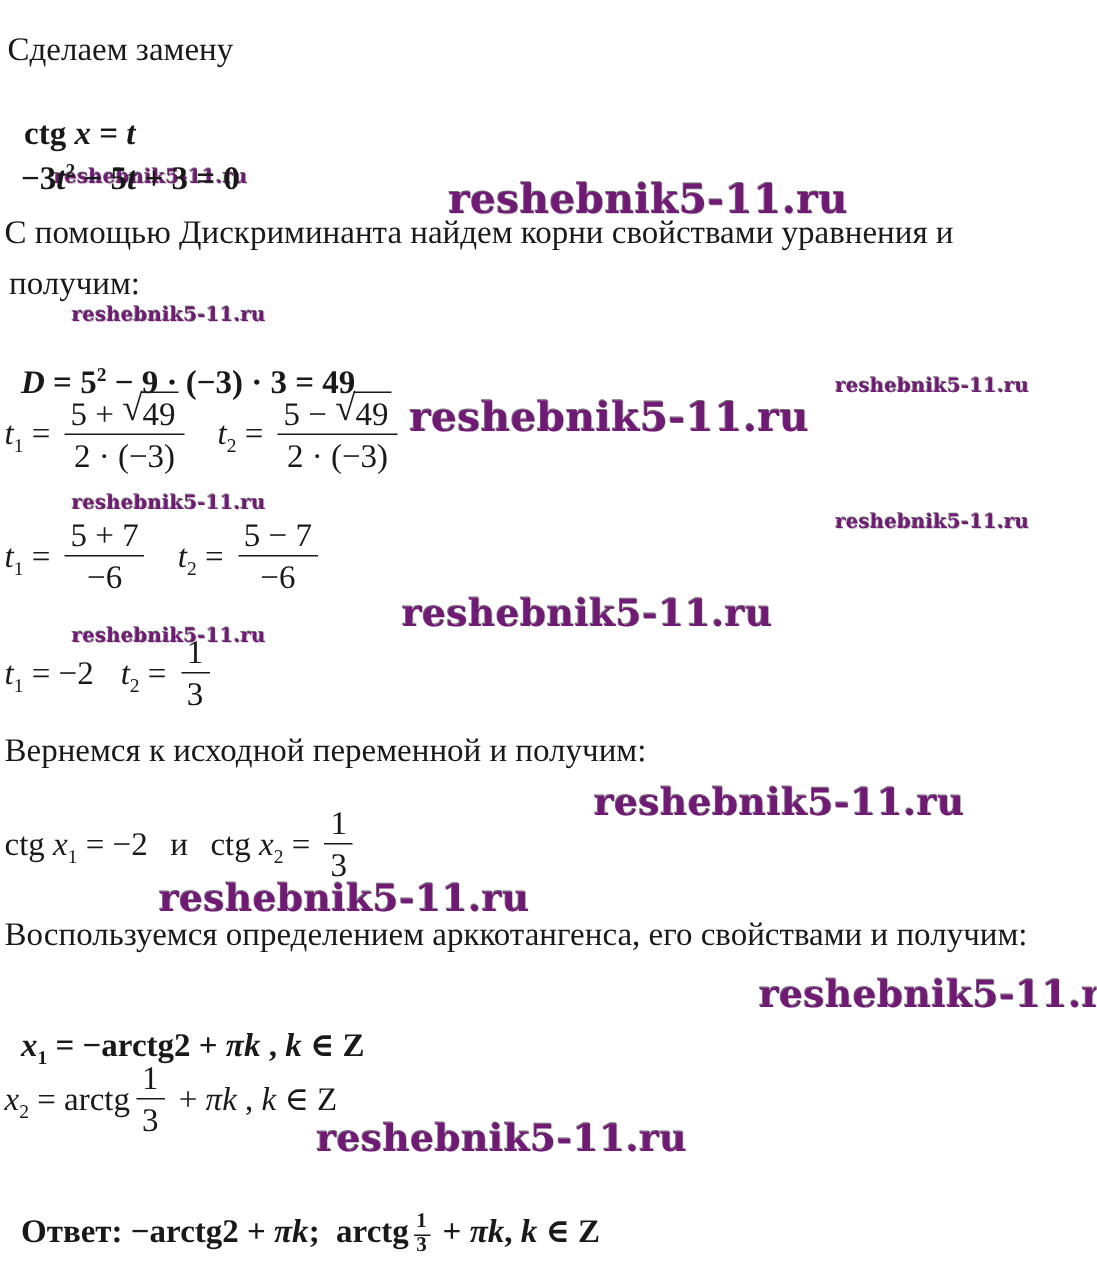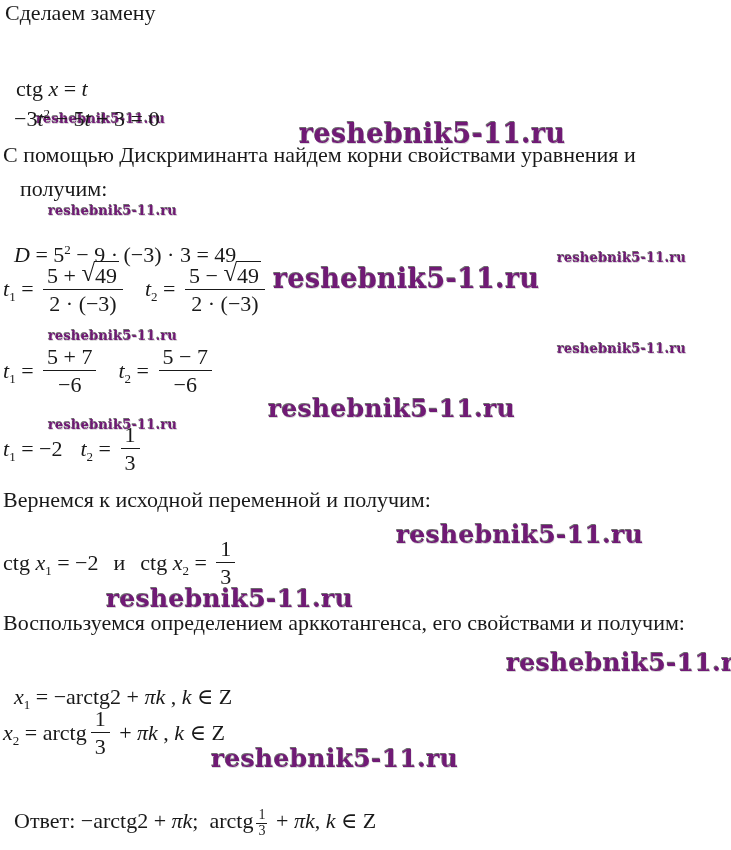--- a/index.html
+++ b/index.html
@@ -4,21 +4,21 @@
 <style>
   html,body{margin:0;padding:0;}
   body{
     width:731px;height:850px;background:#ffffff;position:relative;overflow:hidden;
     font-family:"Liberation Serif","DejaVu Serif",serif;color:#191919;
   }
   .abs{position:absolute;}
   .para{font-size:22px;line-height:1.2;white-space:nowrap;}
   
   .eq{font-size:22px;display:flex;align-items:center;white-space:pre;}
-  .eq-inline{font-size:22px;white-space:pre;}
+  .eq-inline{font-size:22px;white-space:pre;font-weight:bold;}
   .tok{white-space:pre;}
   .v{font-style:italic;}
   .sub{font-size:13px;vertical-align:sub;line-height:0;}
   .sup{font-size:13px;vertical-align:super;line-height:0;}
   
   .frac{display:inline-flex;flex-direction:column;align-items:center;margin:0 4px;line-height:1.15;}
   .frac .num{padding:0 4px 1px 4px;border-bottom:1.6px solid #191919;display:inline-flex;align-items:flex-end;white-space:pre;}
   .frac .den{padding:1px 4px 0 4px;white-space:pre;}
   .frac-sm{font-size:14px;vertical-align:middle;margin:0 3px;display:inline-flex;flex-direction:column;align-items:center;line-height:1.05;}
   .frac-sm .num{padding:0 2px 0 2px;border-bottom:1.2px solid #191919;}
@@ -48,32 +48,32 @@
 <span class="wm wm-l" style="left:273px;top:263px;">reshebnik5-11.ru</span>
 <span class="wm wm-s" style="left:48px;top:328px;">reshebnik5-11.ru</span>
 <span class="wm wm-s" style="left:557px;top:341px;">reshebnik5-11.ru</span>
 <span class="wm wm-m" style="left:268px;top:394px;">reshebnik5-11.ru</span>
 <span class="wm wm-s" style="left:48px;top:417px;">reshebnik5-11.ru</span>
 <span class="wm wm-m" style="left:396px;top:520px;">reshebnik5-11.ru</span>
 <span class="wm wm-m" style="left:106px;top:584px;">reshebnik5-11.ru</span>
 <span class="wm wm-m" style="left:506px;top:648px;">reshebnik5-11.ru</span>
 <span class="wm wm-m" style="left:211px;top:744px;">reshebnik5-11.ru</span>
 
-<div class="abs para" style="left:5px;top:0;">Сделаем замену</div>
+<div class="abs para" style="left:5px;top:20px;">Сделаем замену</div>
 
 <div class="abs eq-inline" style="left:5px;top:50px;">
   <span class="tok">ctg </span><span class="tok v">x</span><span class="tok"> = </span><span class="tok v">t</span>
 </div>
 
 <div class="abs eq-inline" style="left:3px;top:80px;">
   <span class="tok">−3</span><span class="tok v">t</span><span class="sup">2</span><span class="tok"> − 5</span><span class="tok v">t</span><span class="tok"> + 3 = 0</span>
 </div>
 
 <div class="abs para" style="left:3px;top:142px;">С помощью Дискриминанта найдем корни свойствами уравнения и</div>
-<div class="abs para" style="left:20px;top:176px;font-family:Liberation Serif, serif;">получим:</div>
+<div class="abs para" style="left:6px;top:176px;font-family:Liberation Serif, serif;">получим:</div>
 
 <div class="abs eq-inline" style="left:3px;top:216px;">
   <span class="tok v">D</span><span class="tok"> = 5</span><span class="sup">2</span><span class="tok"> − 9 · (−3) · 3 = 49</span>
 </div>
 
 <div class="abs eq" style="left:3px;top:261px;">
   <span class="tok v"><span>t</span><span class="sub" style="font-style:normal;">1</span></span><span class="tok"> = </span><span class="frac"><span class="num"><span>5 + </span><span class="sqrt"><span class="rad">√</span><span class="radicand">49</span></span></span><span class="den">2 · (−3)</span></span><span class="gap"></span><span class="tok v"><span>t</span><span class="sub" style="font-style:normal;">2</span></span><span class="tok"> = </span><span class="frac"><span class="num"><span>5 − </span><span class="sqrt"><span class="rad">√</span><span class="radicand">49</span></span></span><span class="den">2 · (−3)</span></span>
 </div>
 
 <div class="abs eq" style="left:3px;top:344px;">

